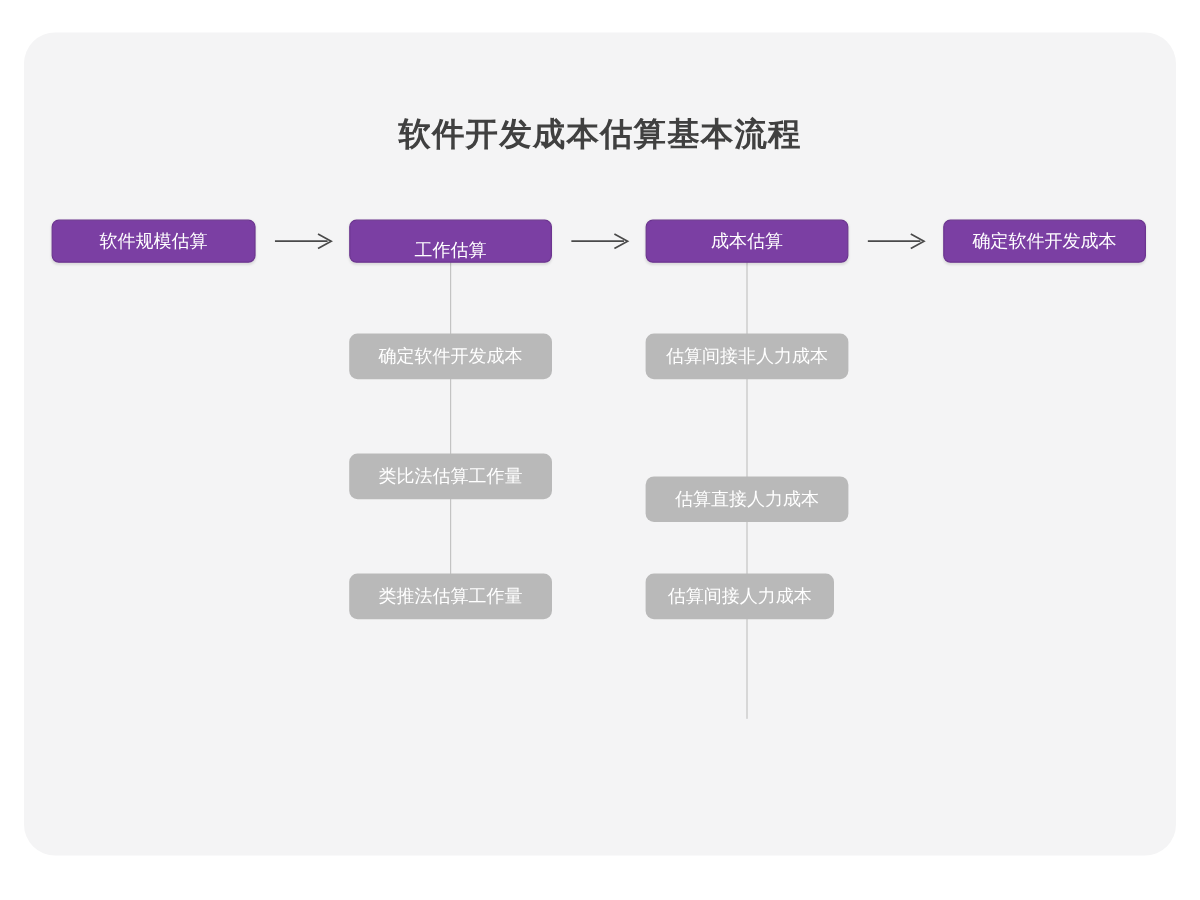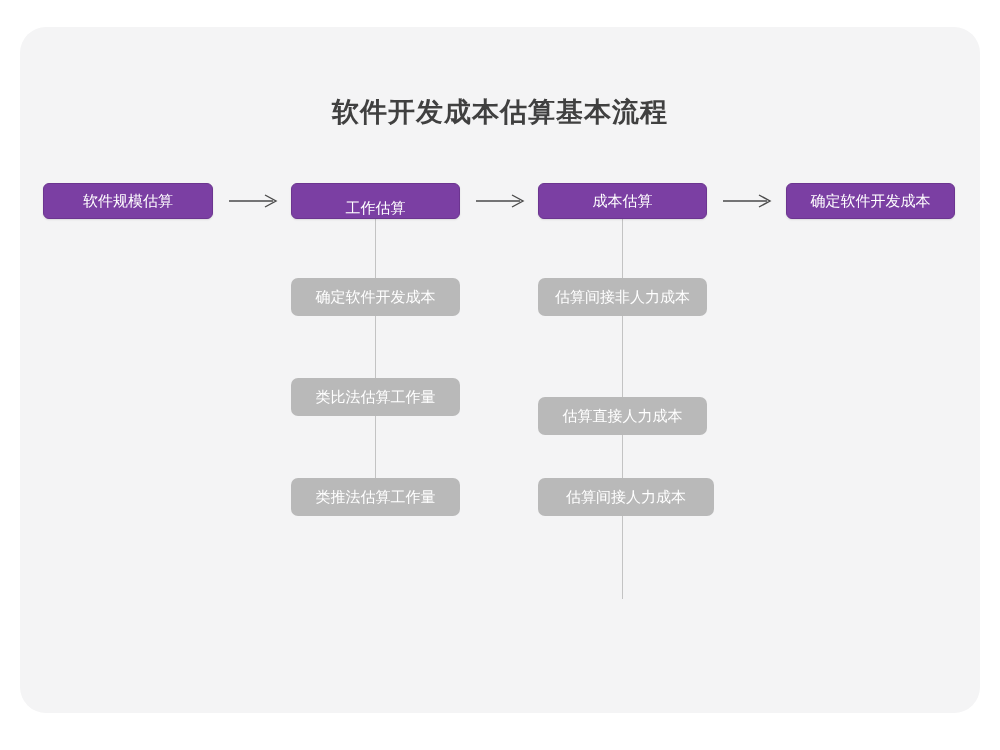--- a/index.html
+++ b/index.html
@@ -157,18 +157,18 @@
   </div>
 
   <div class="node secondary" style="left:291px; top:478px; width:169px;">
     <span>类推法估算工作量</span>
   </div>
 
   <div class="node secondary" style="left:538px; top:397px; width:169px;">
     <span>估算直接人力成本</span>
   </div>
 
-  <div class="node secondary" style="left:538px; top:478px; width:176px;">
+  <div class="node secondary" style="left:538px; top:478px; width:157px;">
     <span>估算间接人力成本</span>
   </div>
 
 
 </div>
 
 </body></html>

